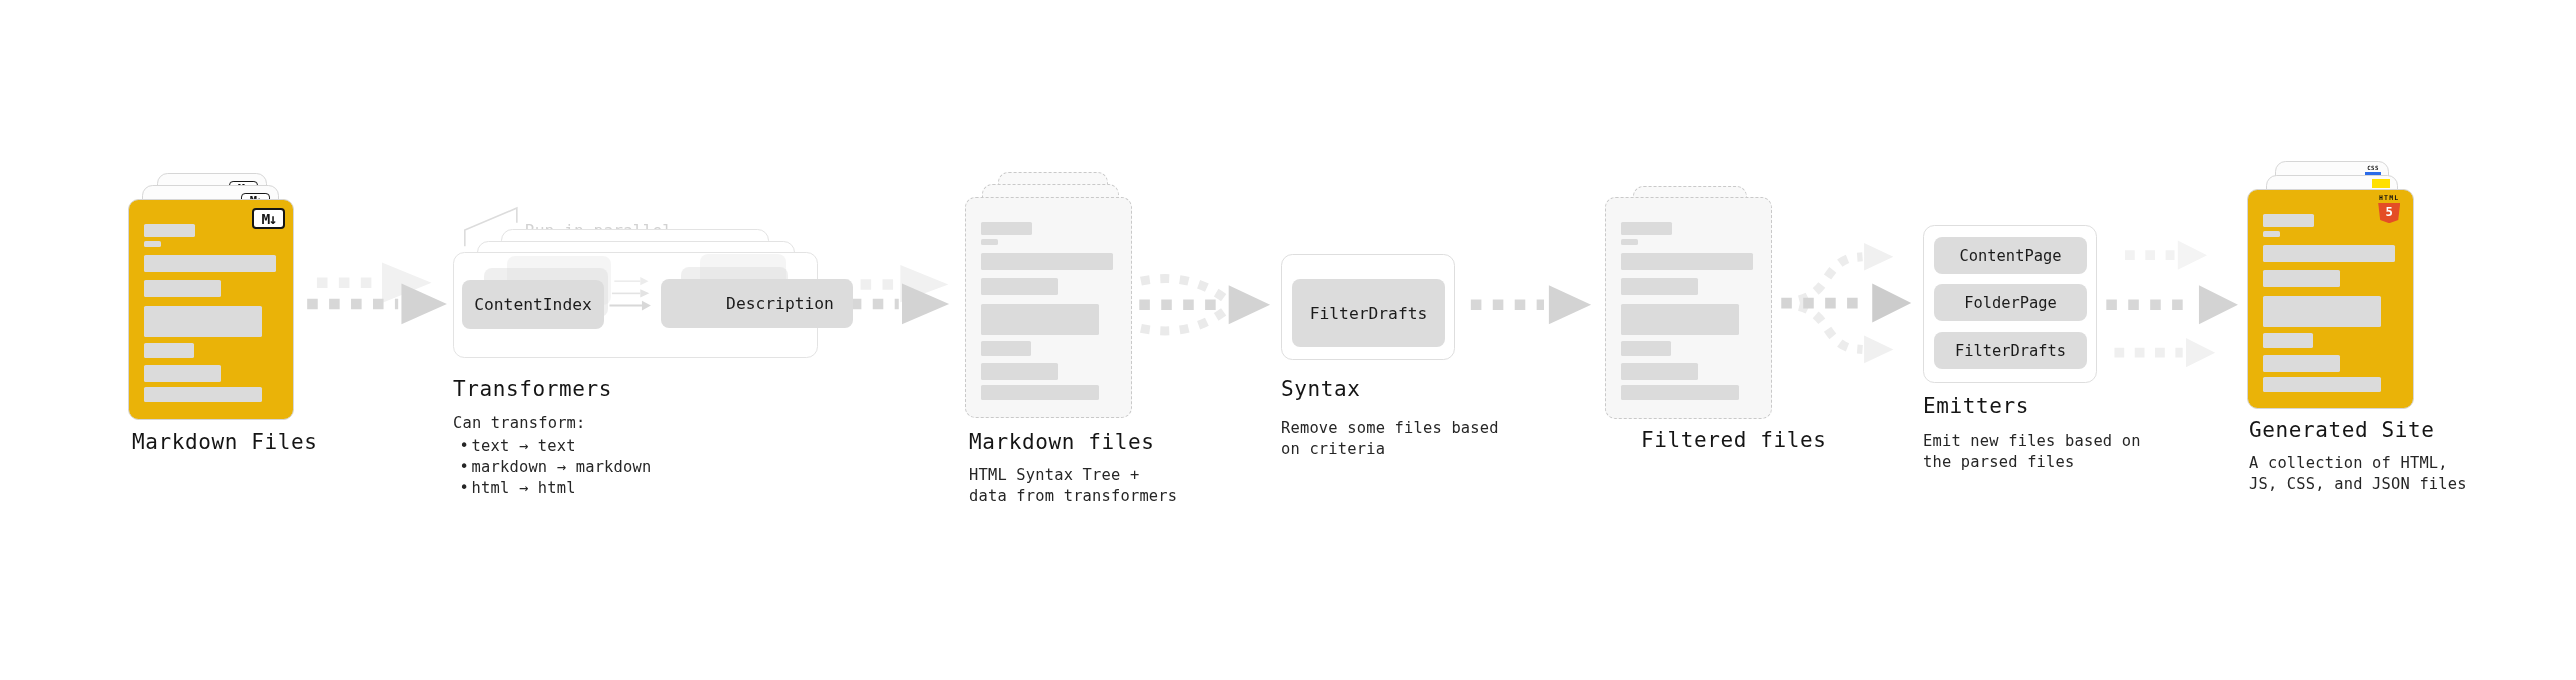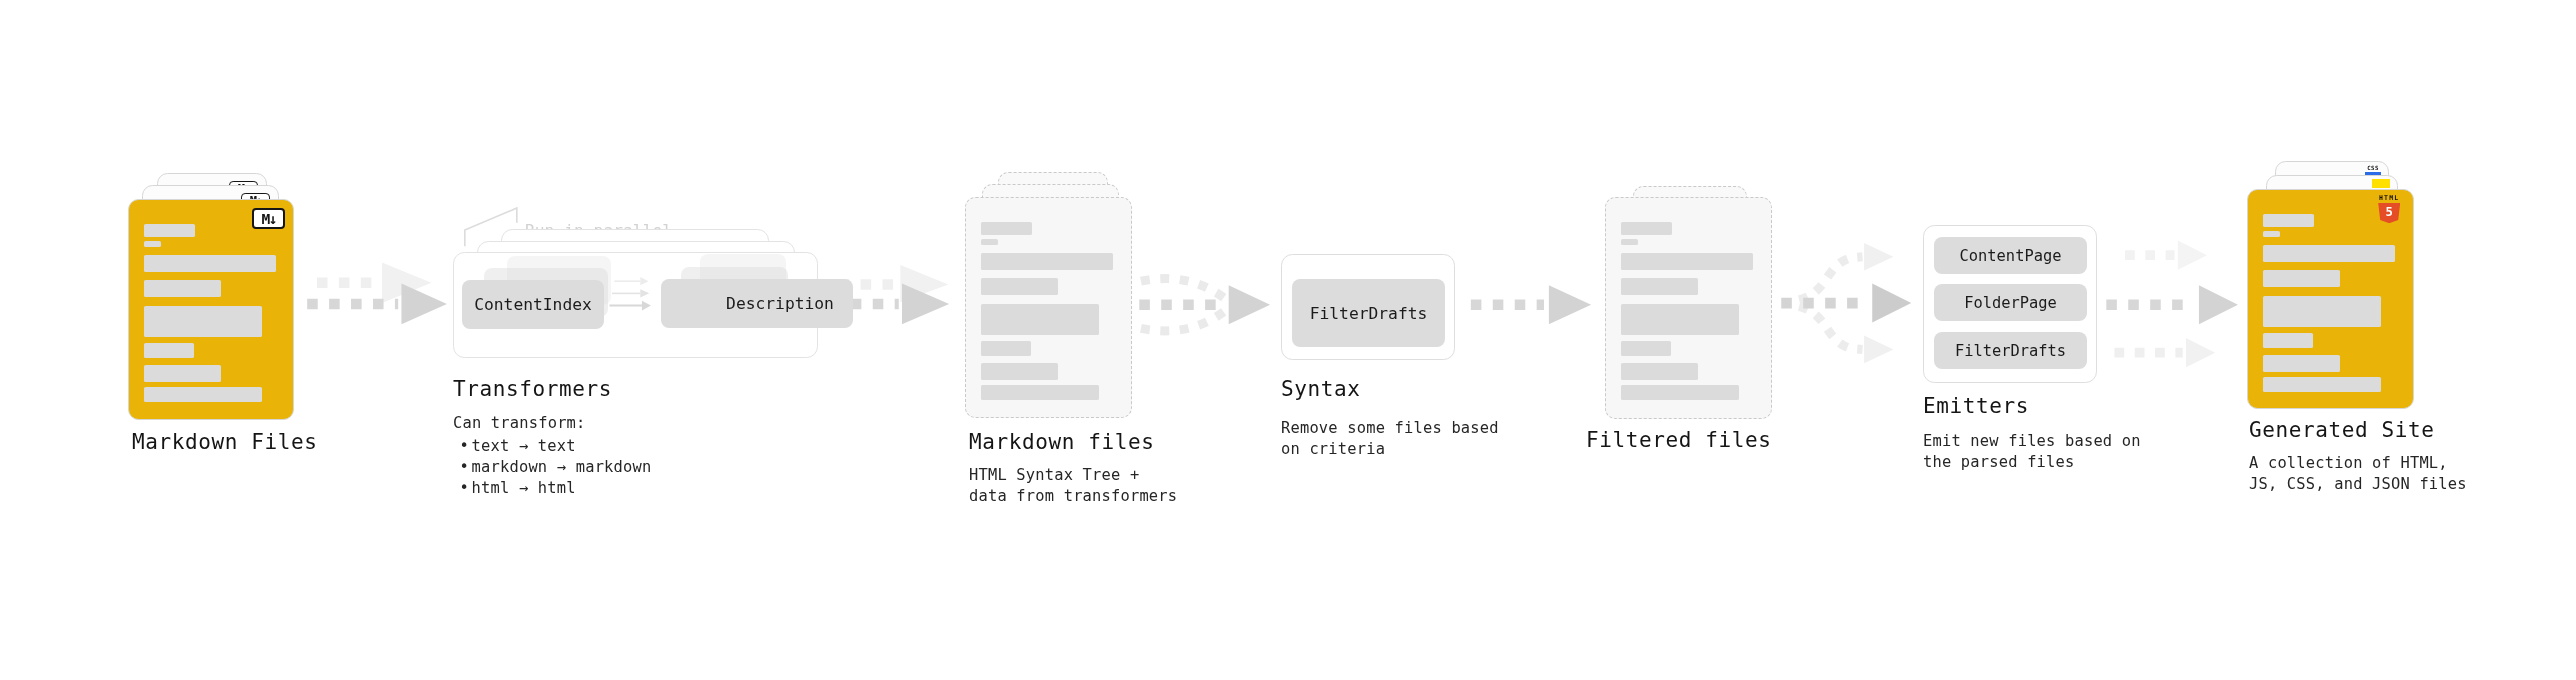--- a/index.html
+++ b/index.html
@@ -200,21 +200,21 @@
     <div class="file-card dashed" style="left:1605px;top:197px;width:167px;height:222px;">
       <div class="skel s1"></div>
       <div class="skel s2"></div>
       <div class="skel s3"></div>
       <div class="skel s4"></div>
       <div class="skel s5"></div>
       <div class="skel s6"></div>
       <div class="skel s7"></div>
       <div class="skel s8"></div>
     </div>
-    <div class="stage-title" style="left:1586px;top:428px;">Filtered files</div>
+    <div class="stage-title" style="left:1641px;top:428px;">Filtered files</div>
   </div>
 
   <div>
     <div class="outline-box" style="left:1923px;top:225px;width:174px;height:158px;"></div>
     <div class="pill" style="left:1934px;top:237px;width:153px;height:37px;font-size:15.4px;">ContentPage</div>
     <div class="pill" style="left:1934px;top:284px;width:153px;height:37px;font-size:15.4px;">FolderPage</div>
     <div class="pill" style="left:1934px;top:332px;width:153px;height:37px;font-size:15.4px;">FilterDrafts</div>
     <div class="stage-title" style="left:1923px;top:394px;">Emitters</div>
     <div class="stage-desc" style="left:1923px;top:431px;">Emit new files based on
 the parsed files</div>

